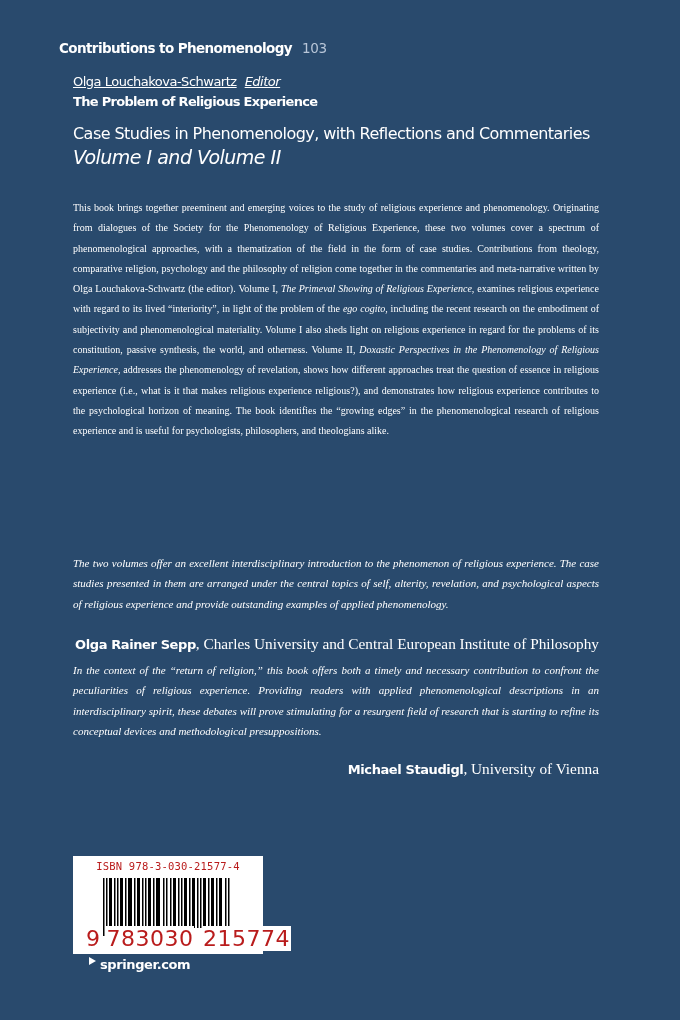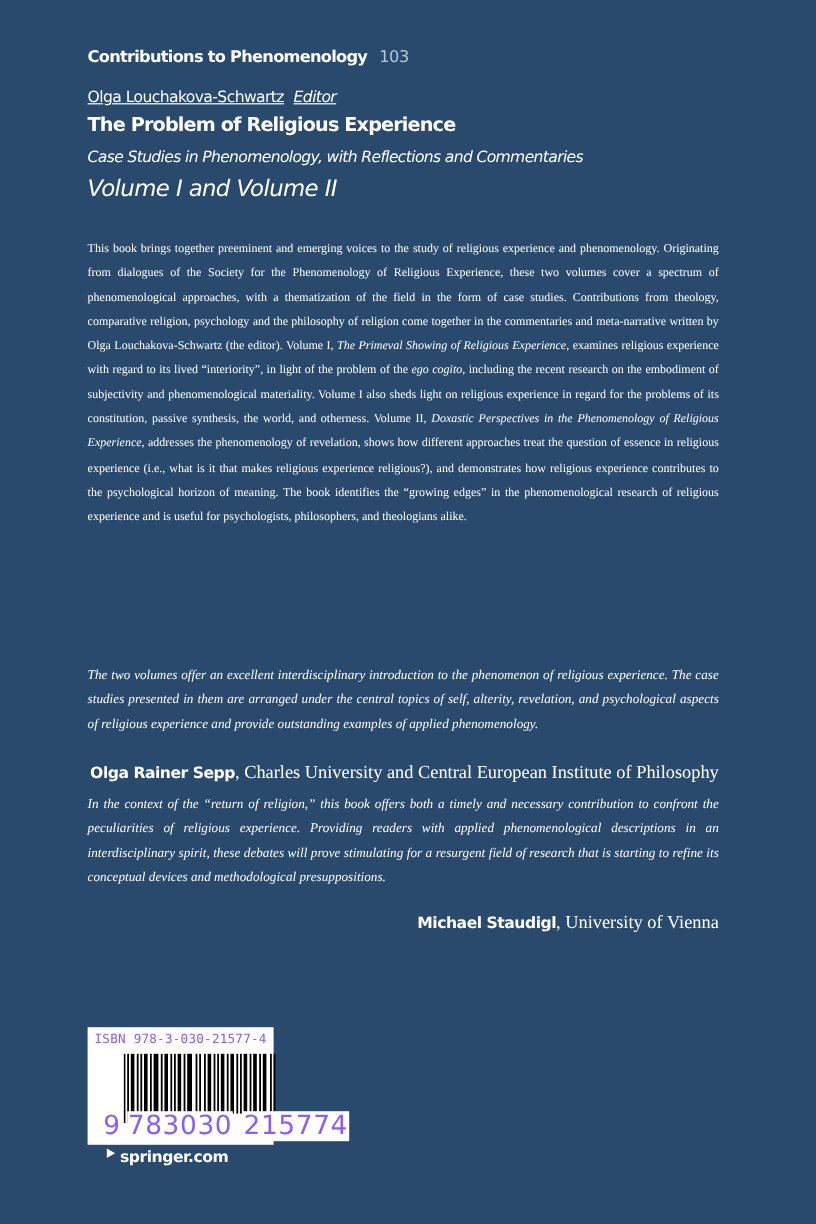--- a/index.html
+++ b/index.html
@@ -7,39 +7,39 @@
       width: 680px; height: 1020px;
       background: #294a6d;
       color: #ffffff;
       position: relative;
       overflow: hidden;
     }
     .sans { font-family: "DejaVu Sans", "Liberation Sans", sans-serif; }
     .serif { font-family: "Liberation Serif", "DejaVu Serif", serif; }
 
     .series {
-      position: absolute; left: 73px; top: 40px;
+      position: absolute; left: 59px; top: 40px;
       font-size: 13.5px; font-weight: bold; letter-spacing: -0.6px;
       white-space: nowrap;
     }
     .series .num { color: #b8c6d8; font-weight: normal; margin-left: 10px; letter-spacing: -0.3px; }
 
     .editor-line {
       position: absolute; left: 73px; top: 74px;
       font-size: 13px; letter-spacing: -0.5px; white-space: nowrap; text-decoration: underline;
     }
     .editor-line .role { font-style: italic; margin-left: 8px; }
 
     .title {
       position: absolute; left: 73px; top: 94px;
-      font-size: 16px; font-weight: bold; letter-spacing: -0.7px; white-space: nowrap;
+      font-size: 13px; font-weight: bold; letter-spacing: -0.7px; white-space: nowrap;
     }
     .subtitle {
       position: absolute; left: 73px; top: 124px;
-      font-size: 13px; letter-spacing: -0.55px; white-space: nowrap; font-style: italic;
+      font-size: 16px; letter-spacing: -0.55px; white-space: nowrap;
     }
     .volumes {
       position: absolute; left: 73px; top: 146px;
       font-size: 19px; font-style: italic; letter-spacing: -0.5px; white-space: nowrap;
     }
 
     .blurb {
       position: absolute; left: 73px; top: 198px; width: 526px;
       font-size: 10px; line-height: 20.3px;
       text-align: justify; margin: 0;
@@ -60,22 +60,22 @@
     }
     .attrib .name {
       font-family: "DejaVu Sans", "Liberation Sans", sans-serif;
       font-weight: bold; font-size: 13px; letter-spacing: -0.4px;
     }
     .attrib1 { top: 634px; }
     .attrib2 { top: 759px; }
 
     .barcode-box {
       position: absolute; left: 73px; top: 856px;
-      width: 155px; height: 98px;
-      background: #ffffff; color: #8b5cf6;
+      width: 190px; height: 98px;
+      background: #ffffff; color: #b91c1c;
     }
     .isbn-text {
       position: absolute; left: 0; right: 0; top: 4px;
       text-align: center;
       font-family: "DejaVu Sans Mono", "Liberation Mono", monospace;
       font-size: 10.5px; letter-spacing: 0.2px; white-space: nowrap;
     }
     .bars {
       position: absolute; left: 30px; top: 22px; width: 128px; height: 58px;
     }

